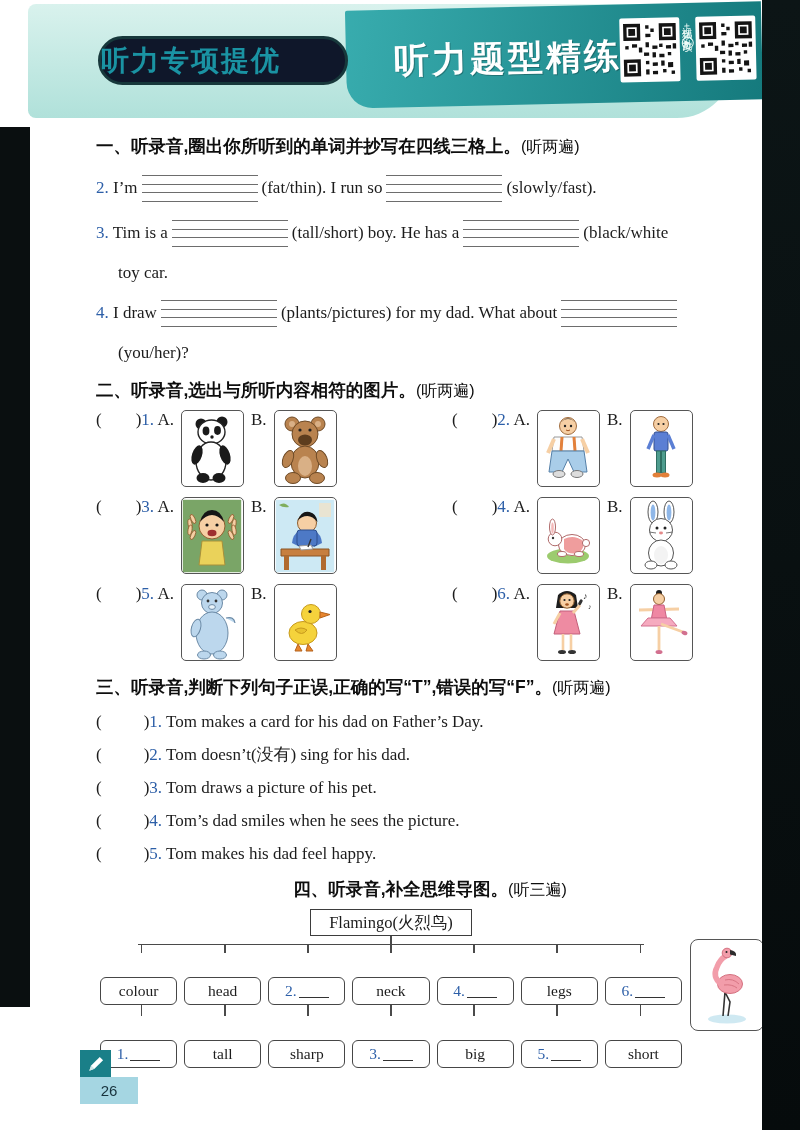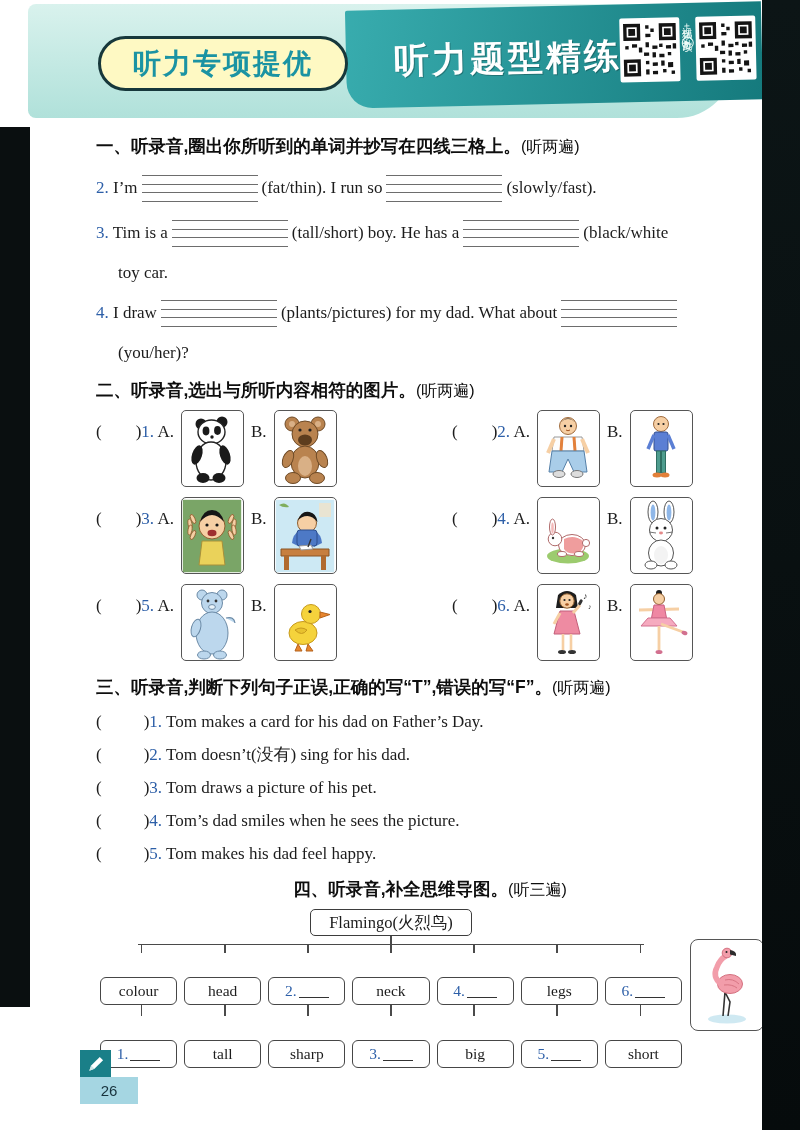--- a/index.html
+++ b/index.html
@@ -20,53 +20,53 @@
                   font-family:"Liberation Sans", sans-serif; letter-spacing:3px; white-space:nowrap;
                   text-shadow:1px 1px 0 rgba(0,0,0,.25); }
   .qrs { position:absolute; right:6px; top:14px; display:flex; align-items:flex-start; }
   .qr { width:60px; height:64px; background:#fff; padding:2px; border-radius:2px; }
   .qr svg { width:100%; height:100%; }
   .qr-capcol { display:flex; flex-direction:column; align-items:center; margin:2px 2px 0 2px; }
   .qr-cap { writing-mode:vertical-rl; color:#eefcf8; font-size:10.5px; letter-spacing:2px;
             font-family:"Liberation Sans", sans-serif; line-height:12px; }
   .qr-play { width:12px; height:12px; border:1px solid #eefcf8; border-radius:50%; color:#eefcf8;
              font-size:7px; line-height:10px; text-align:center; margin-top:2px; }
-  .pill { position:absolute; left:98px; top:36px; width:250px; height:55px; background:#fef9c3;
-          border:3px solid #17383b; border-radius:29px; display:flex; align-items:center; justify-content:center; }
+  .pill { position:absolute; left:98px; top:36px; width:250px; height:49px; background:#0f172a;
+          border:3px solid #17383b; border-radius:29px; display:flex; align-items:center; justify-content:flex-start; }
   .pill span { color:#1a93a3; font-size:28px; font-weight:bold; font-family:"Liberation Sans", sans-serif; letter-spacing:2px; }
 
   
   .content { position:absolute; left:96px; top:134px; width:668px; font-size:17px; color:#1c1c1c; overflow:hidden; }
   .h-cn { font-family:"Liberation Sans", sans-serif; font-weight:700; font-size:17.5px; color:#0e0e0e; margin-bottom:6px; white-space:nowrap; }
   .h-cn .note { font-weight:400; font-size:16px; }
   .num { color:#2d5fa8; }
 
   
   .s1row { margin:15px 0; white-space:nowrap; line-height:30px; }
   .s1cont { margin:2px 0 15px 22px; white-space:nowrap; }
   .blank4 { display:inline-block; width:116px; height:27px; vertical-align:-9px; margin:0 4px;
             background-image:repeating-linear-gradient(180deg,#6d6d6d 0 1px,transparent 1px 8.6px); }
 
   
   .s2grid { display:grid; grid-template-columns:356px 310px; row-gap:10px; margin:8px 0 14px 0; }
   .s2item { display:flex; align-items:flex-start; gap:7px; }
-  .s2item .plabel { margin-top:12px; white-space:nowrap; }
+  .s2item .plabel { margin-top:0; white-space:nowrap; }
   .pgap { display:inline-block; width:34px; }
   .imgbox { width:63px; height:77px; border:1.6px solid #565656; border-radius:5px; background:#fff;
             display:flex; align-items:center; justify-content:center; overflow:hidden; flex:none; }
   .imgbox svg { width:60px; height:74px; }
 
   
   .s3row { margin:13px 0; white-space:nowrap; line-height:20px; }
   .pgap2 { display:inline-block; width:42px; }
 
   
   .mindwrap { position:relative; margin-top:8px; }
   .mmap { position:relative; width:582px; margin-left:4px; }
-  .mmroot { width:162px; margin:0 auto; border:1.6px solid #3d3d3d; border-radius:5px; height:27px;
+  .mmroot { width:162px; margin:0 auto; border:1.6px solid #3d3d3d; border-radius:0; height:27px;
             display:flex; align-items:center; justify-content:center; font-size:16.5px; background:#fff; }
   .mm-v { width:1.6px; height:8px; background:#4a4a4a; margin:0 auto; }
   .mm-rail { height:0; margin:0 38px; border-top:1.6px solid #4a4a4a; }
   .mm-stubs { display:flex; }
   .mm-stubs > div { flex:1; }
   .mmrow { display:flex; gap:7px;margin-top:24px; }
   .mmbox { flex:1; height:28px; border:1.6px solid #464646; border-radius:6px; background:#fff;
            display:flex; align-items:center; justify-content:center; font-size:15.5px; white-space:nowrap; }
   .uline { display:inline-block; width:30px; height:13px; border-bottom:1.5px solid #333; margin-left:2px; }
   .flamingo-box { position:absolute; right:0px; top:30px; width:74px; height:92px; border:1.6px solid #565656;

